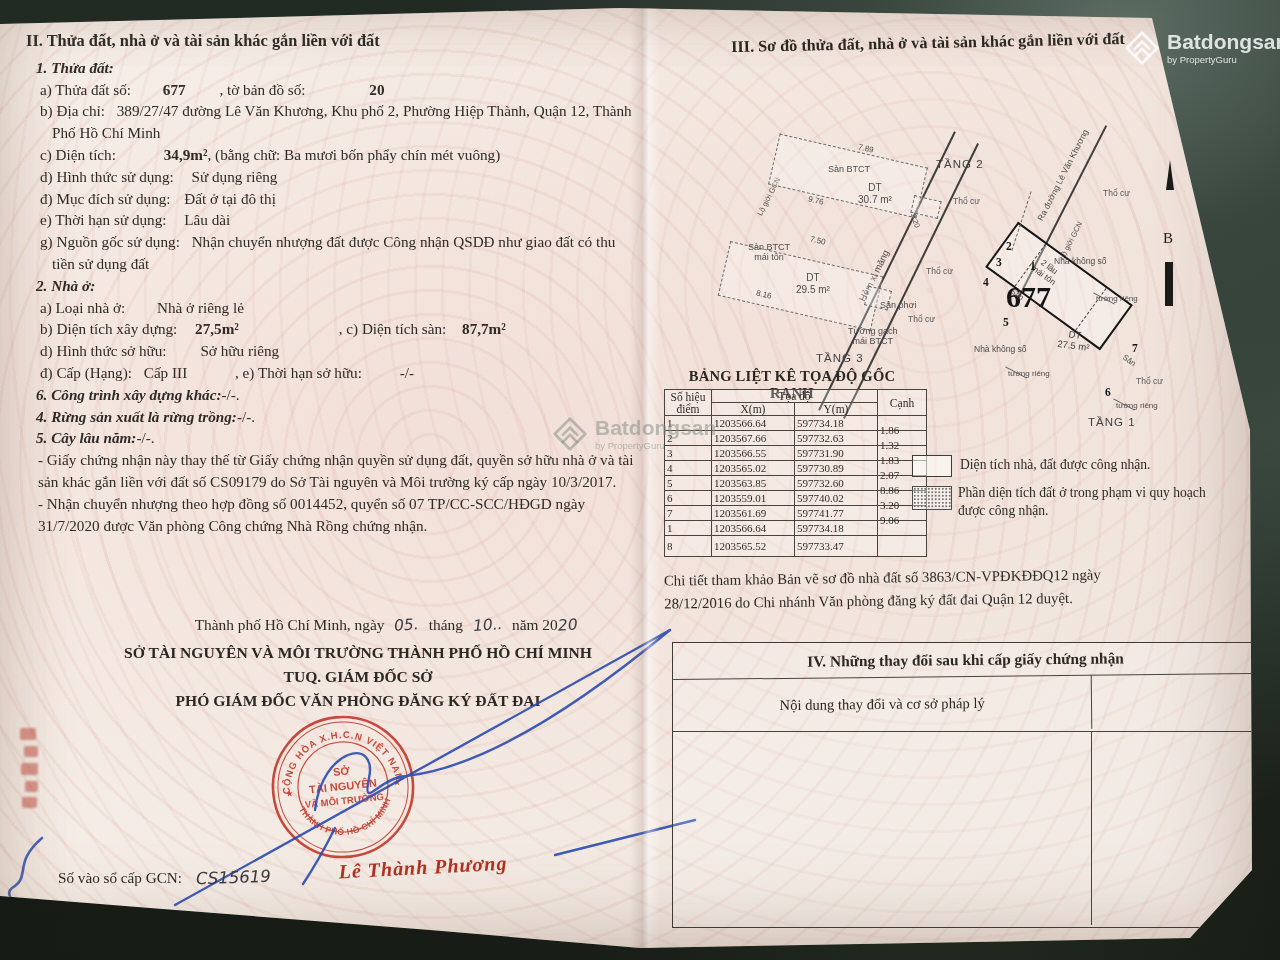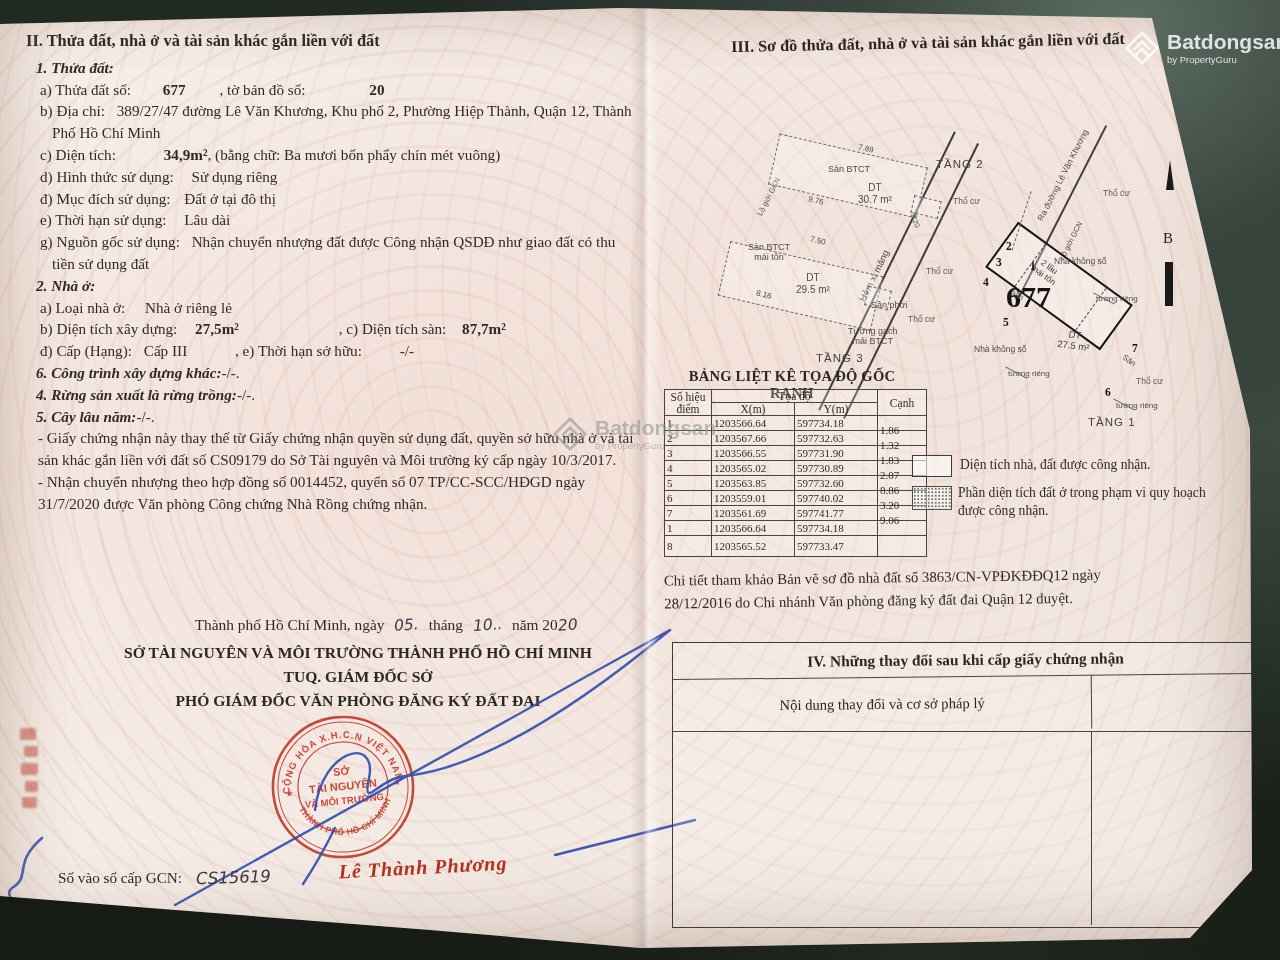--- a/index.html
+++ b/index.html
@@ -131,27 +131,31 @@
         <span>e) Thời hạn sử dụng:</span>
         <span style="margin-left:14px;">Lâu dài</span>
       </p>
       <p class="item">
         <span>g) Nguồn gốc sử dụng:</span>
         <span style="margin-left:8px;">Nhận chuyển nhượng đất được Công nhận QSDĐ như giao đất có thu tiền sử dụng đất</span>
       </p>
       <p class="hno">2. Nhà ở:</p>
       <p class="item">
         <span>a) Loại nhà ở:</span>
-        <span style="margin-left:16px;">Nhà ở riêng lẻ</span>
+        <span style="margin-left:28px;">Nhà ở riêng lẻ</span>
       </p>
       <p class="item">
         <span>b) Diện tích xây dựng:</span>
         <span class="b" style="margin-left:14px;">27,5m²</span>
         <span style="margin-left:96px;">, c) Diện tích sàn:</span>
         <span class="b" style="margin-left:12px;">87,7m²</span>
+      </p>
+      <p class="item">
+        <span>d) Hình thức sở hữu:</span>
+        <span style="margin-left:30px;">Sở hữu riêng</span>
       </p>
       <p class="item">
         <span>đ) Cấp (Hạng):</span>
         <span style="margin-left:8px;">Cấp III</span>
         <span style="margin-left:44px;">, e) Thời hạn sở hữu:</span>
         <span style="margin-left:34px;">-/-</span>
       </p>
       <p class="hno"><span>6. Công trình xây dựng khác:</span><span style="font-weight:normal;font-style:normal;">-/-.</span></p>
       <p class="hno"><span>4. Rừng sản xuất là rừng trồng:</span><span style="font-weight:normal;font-style:normal;">-/-.</span></p>
       <p class="hno"><span>5. Cây lâu năm:</span><span style="font-weight:normal;font-style:normal;">-/-.</span></p>
@@ -249,21 +253,21 @@
       <div class="dlb ctr" style="left:88px;top:130px;">
         <div>Sàn BTCT</div>
         <div>mái tôn</div>
       </div>
       <div class="dlb ctr" style="left:136px;top:160px;font-size:10px;">
         <div>DT</div>
         <div>29.5 m²</div>
       </div>
       <div class="dlb" style="left:150px;top:124px;font-size:8px;transform:rotate(13deg);">7.50</div>
       <div class="dlb" style="left:96px;top:178px;font-size:8px;transform:rotate(13deg);">8.16</div>
-      <div class="dlb" style="left:211px;top:188px;text-align:right;">Sân phơi</div>
+      <div class="dlb" style="left:220px;top:188px;text-align:right;">Sân phơi</div>
       <div class="dlb ctr" style="left:188px;top:214px;">
         <div>Tường gạch</div>
         <div>mái BTCT</div>
       </div>
       <div class="dlb" style="left:156px;top:240px;font-size:11.5px;letter-spacing:1px;color:#3f3f3f;">TẦNG 3</div>
 
       <div class="plot" style="left:328px;top:146px;width:138px;height:52px;transform:rotate(36deg);">
         <div style="position:absolute;left:24%;top:0;bottom:0;width:0;border-left:1px dashed #444;"></div>
         <div style="position:absolute;left:78%;top:0;bottom:0;width:0;border-left:1px dashed #444;"></div>
         <div class="dlb ctr" style="left:36px;top:12px;font-size:8.5px;color:#3d3d3d;">

